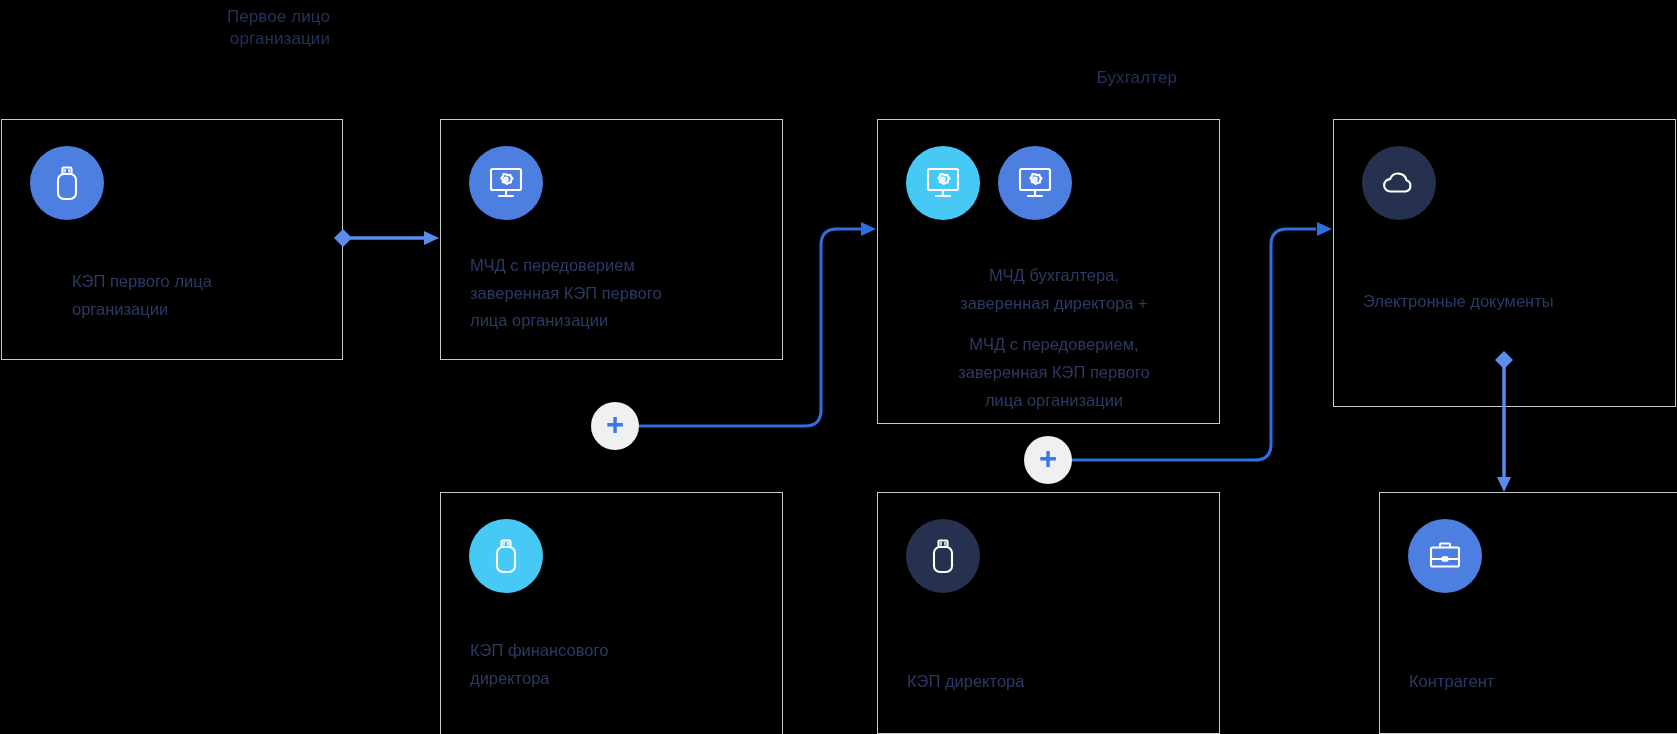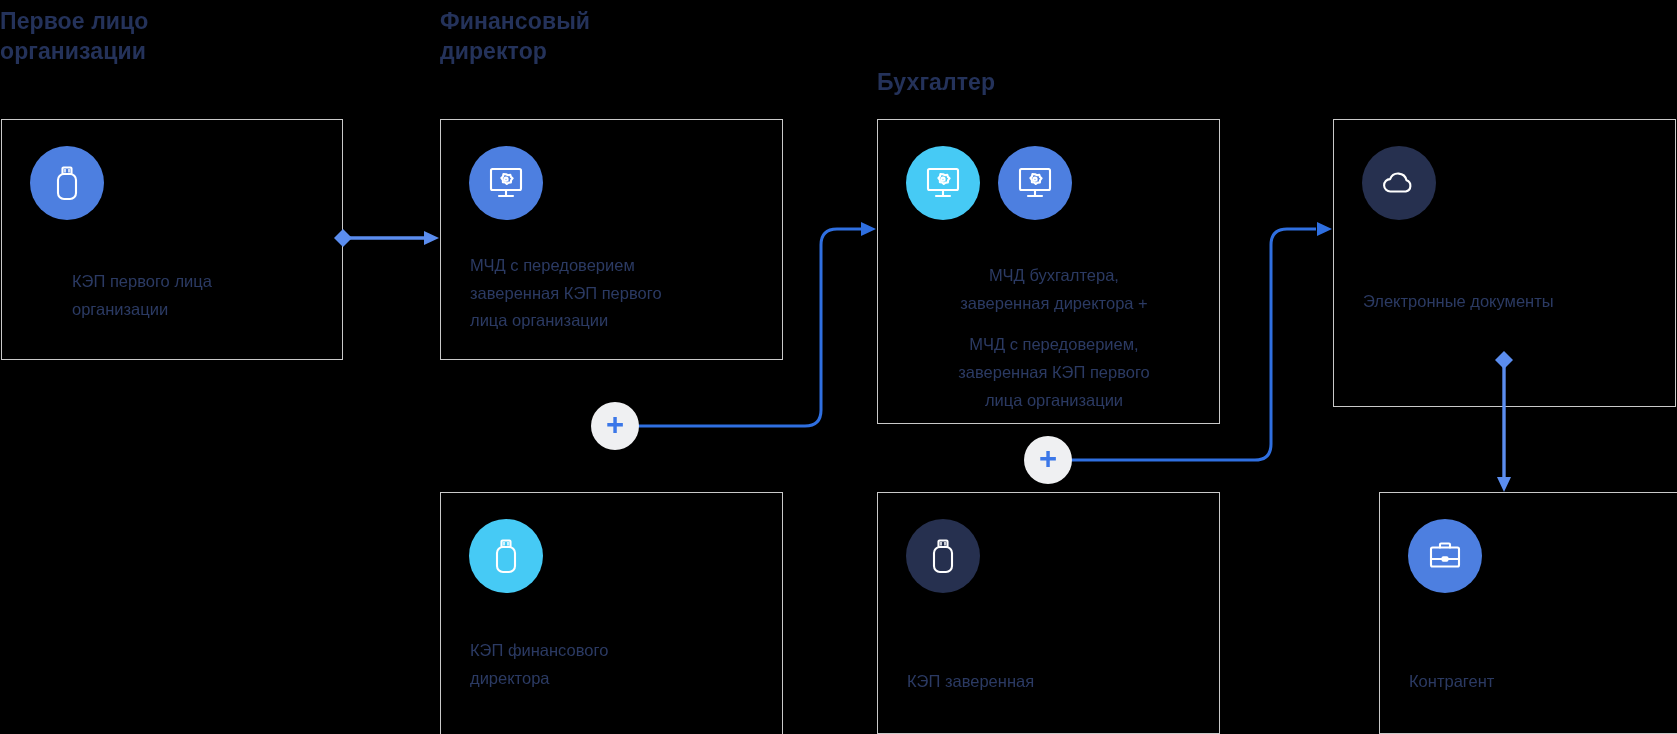--- a/index.html
+++ b/index.html
@@ -14,26 +14,27 @@
   #stage {
     position: relative;
     width: 1677px;
     height: 734px;
     background: #000000;
   }
 
   
   .col-header {
     position: absolute;
-    font-size: 23px;
-    font-weight: bold;
+    font-size: 17px;
+    font-weight: normal;
     line-height: 1.32;
     color: #24325a;
     letter-spacing: 0.1px;
     white-space: pre-line;
+    text-align: right;
   }
 
   
   .card {
     position: absolute;
     border: 1px solid #c9c9c9;
     background: transparent;
     padding: 12px;
   }
   .card-icons {
@@ -96,22 +97,20 @@
   }
 </style>
 </head>
 <body>
 
 <div id="stage">
 
   <div class="col-header" style="left:0px; top:6px; width:330px;">Первое лицо
 организации</div>
 
-  <div class="col-header" style="left:440px; top:6px; width:300px;">Финансовый
-директор</div>
 
   <div class="col-header" style="left:877px; top:67px; width:300px;">Бухгалтер</div>
 
   <div class="card" style="left:1px; top:119px; width:342px; height:241px;">
     <div class="card-icons">
       <div class="icon-circle" style="background:#4d7fe0;">
         <svg width="30" height="38" viewBox="0 0 30 38" fill="none" stroke="#ffffff" stroke-width="2.1" stroke-linejoin="round">
           <rect x="6" y="10" width="18" height="25" rx="6"></rect>
           <rect x="10.5" y="3.5" width="9" height="6.5" rx="1"></rect>
           <line x1="13" y1="5" x2="13" y2="8.5" stroke-width="1.5"></line>
@@ -209,21 +208,21 @@
       <div class="icon-circle" style="background:#26304f;">
         <svg width="30" height="38" viewBox="0 0 30 38" fill="none" stroke="#ffffff" stroke-width="2.1" stroke-linejoin="round">
           <rect x="6" y="10" width="18" height="25" rx="6"></rect>
           <rect x="10.5" y="3.5" width="9" height="6.5" rx="1"></rect>
           <line x1="13" y1="5" x2="13" y2="8.5" stroke-width="1.5"></line>
           <line x1="17" y1="5" x2="17" y2="8.5" stroke-width="1.5"></line>
         </svg>
       </div>
     </div>
     <div class="card-text" style="top:175px;">
-      <p style="white-space:pre-line;">КЭП заверенная</p>
+      <p style="white-space:pre-line;">КЭП директора</p>
     </div>
   </div>
 
   <div class="card" style="left:1379px; top:492px; width:357px; height:242px;">
     <div class="card-icons">
       <div class="icon-circle" style="background:#4d7fe0;">
         <svg width="38" height="34" viewBox="0 0 38 34" fill="none" stroke="#ffffff" stroke-width="2.1" stroke-linejoin="round" stroke-linecap="round">
           <rect x="5" y="8.5" width="28" height="19" rx="1.5"></rect>
           <path d="M14 8.5 V5.5 a1 1 0 0 1 1 -1 h8 a1 1 0 0 1 1 1 V8.5"></path>
           <line x1="5" y1="20" x2="33" y2="20"></line>

